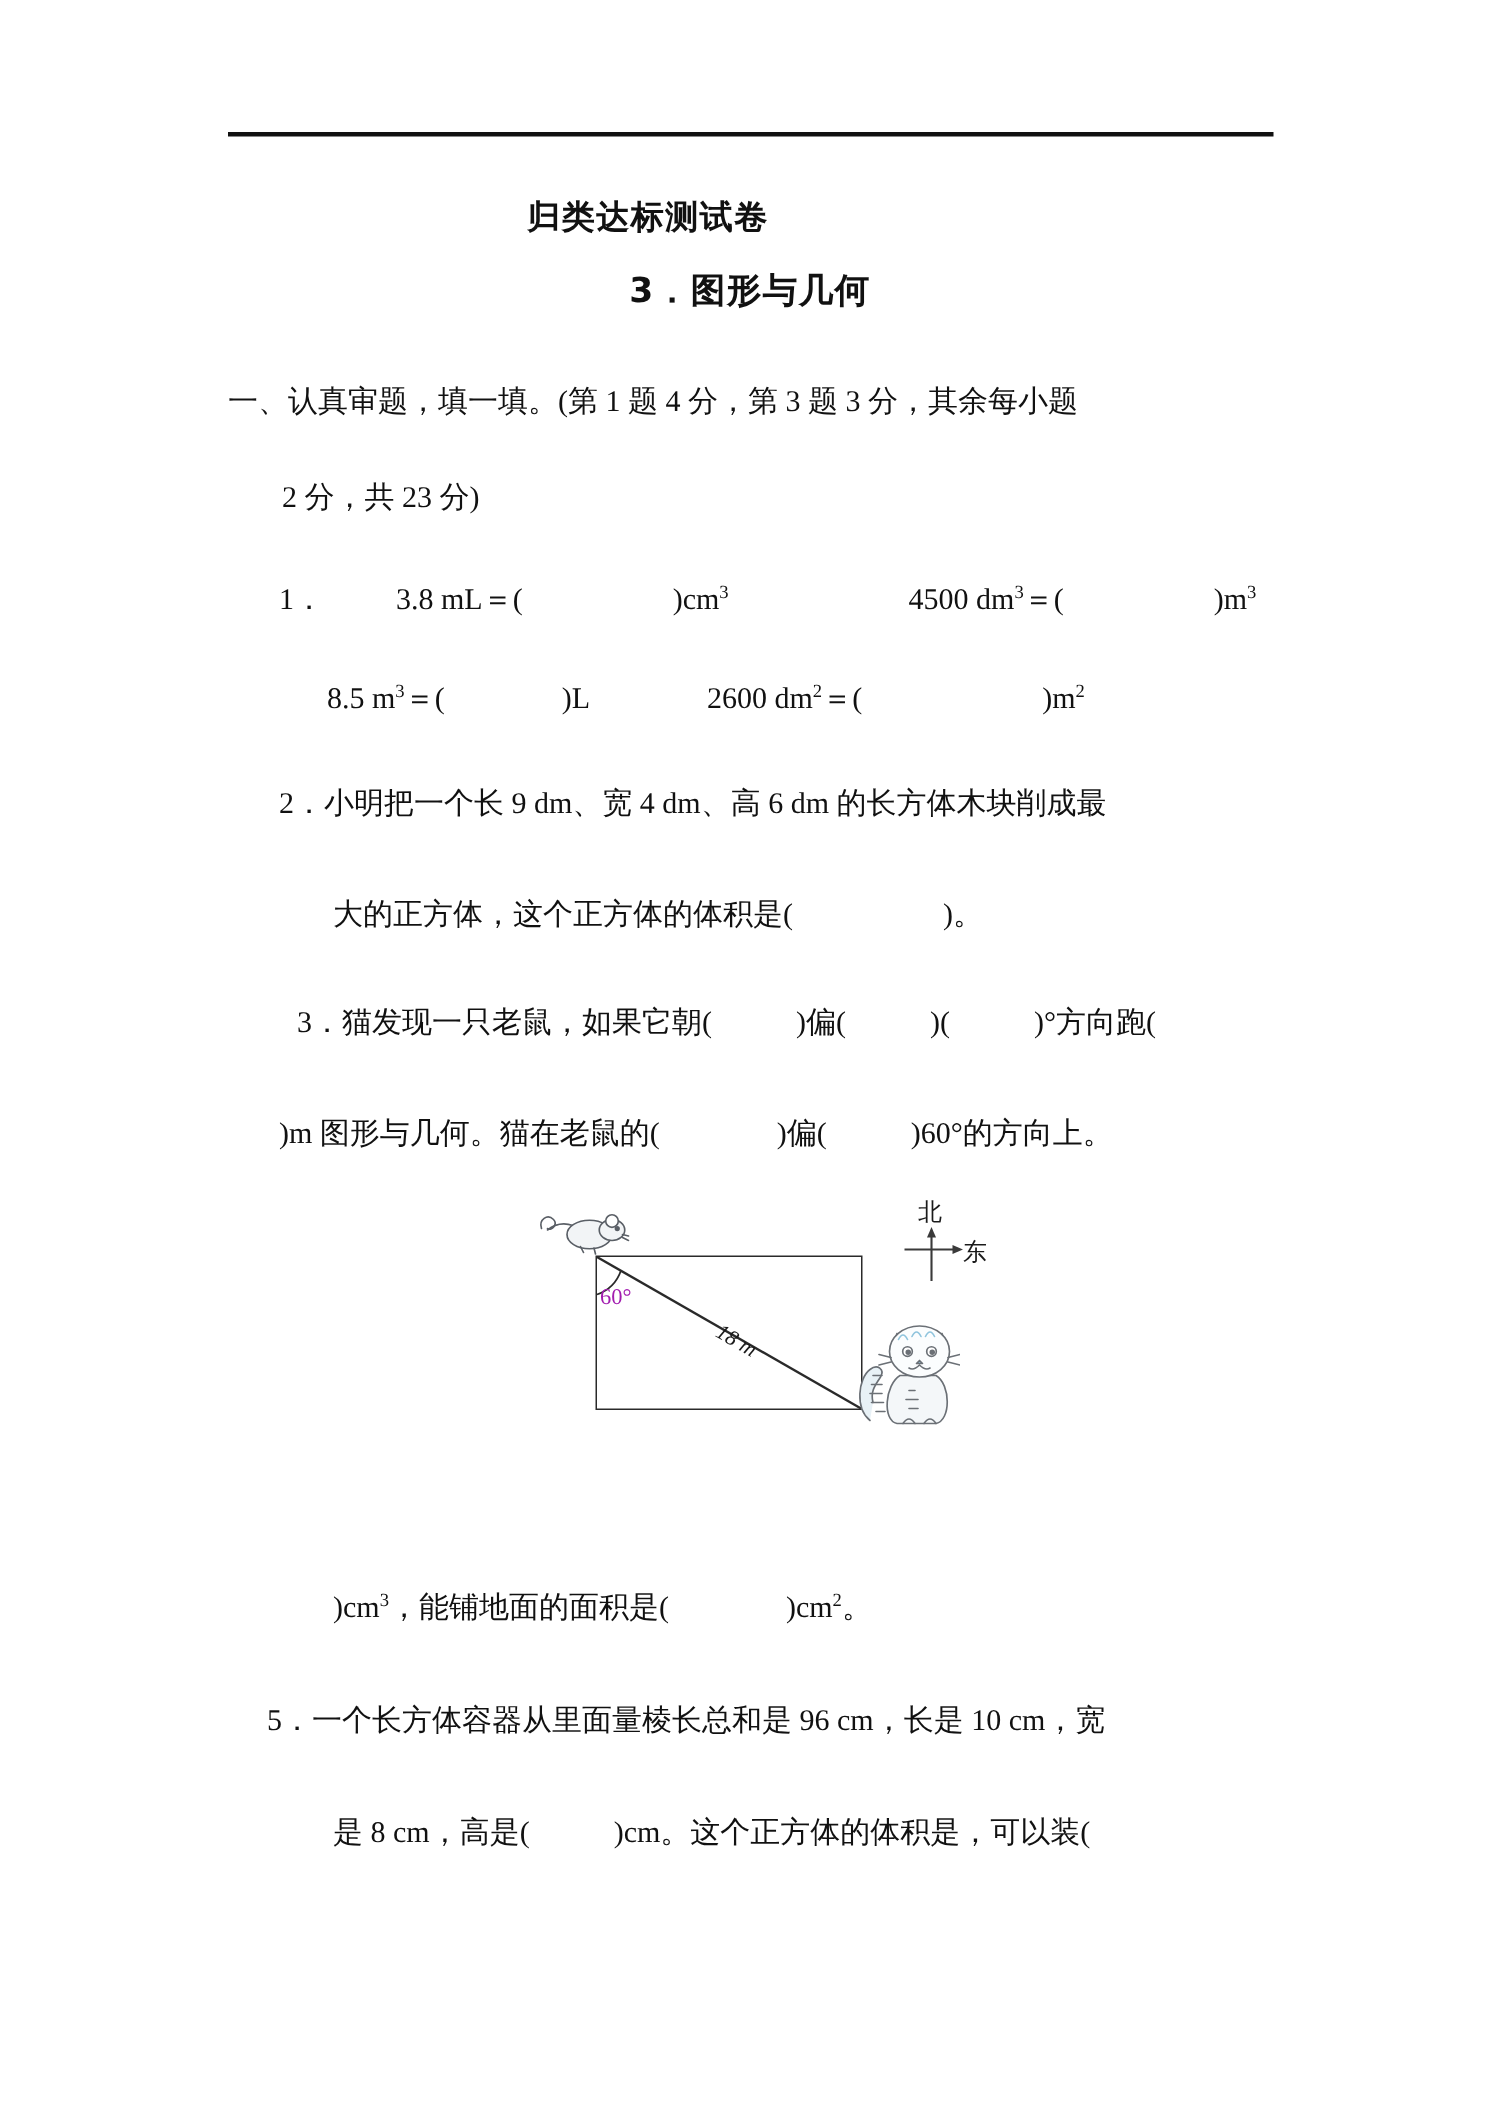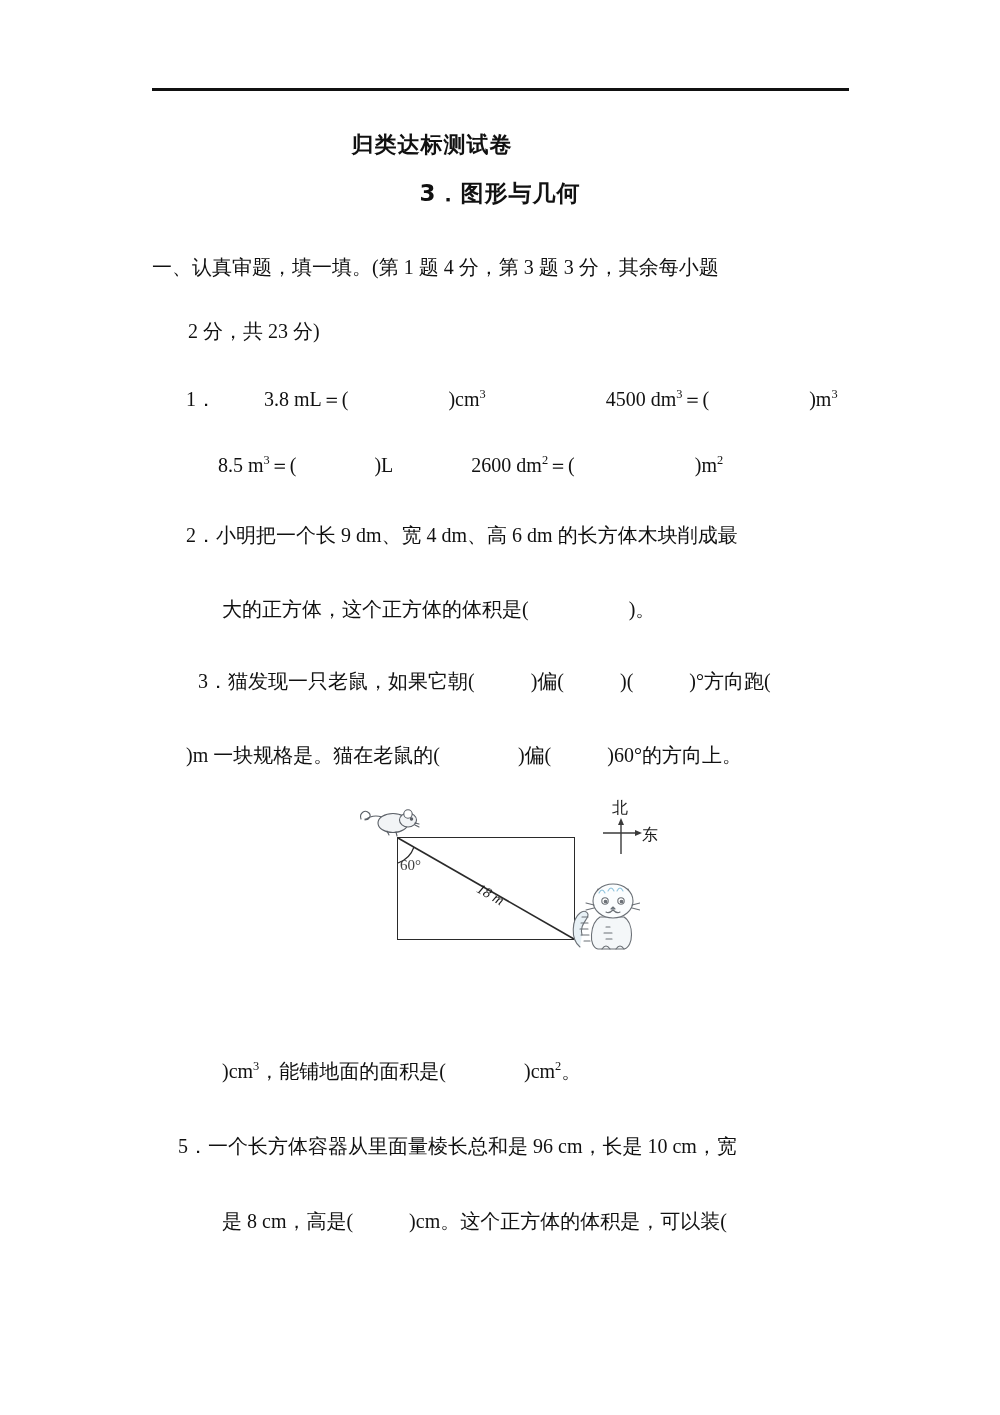--- a/index.html
+++ b/index.html
@@ -88,21 +88,21 @@
     width: 178px;
     height: 103px;
     overflow: visible;
   }
   .angle-label {
     position: absolute;
     left: 60px;
     top: 64px;
     font-size: 15px;
     font-family: "Liberation Serif", serif;
-    color: #404040;
+    color: #a21caf;
   }
   .len-label {
     position: absolute;
     left: 138px;
     top: 86px;
     font-size: 14.5px;
     font-style: italic;
     font-family: "Liberation Serif", serif;
     color: #1a1a1a;
     transform: rotate(30deg);
@@ -170,21 +170,21 @@
     <span>2．</span><span>小明把一个长 9 dm、宽 4 dm、高 6 dm 的长方体木块削成最</span>
   </div>
   <div class="ln-pos" style="left:222px; top:596px;">
     <span>大的正方体，这个正方体的体积是(</span><span class="gap-lg"></span><span>)。</span>
   </div>
 
   <div class="ln-pos" style="left:186px; top:668px;margin-left:12px;">
     <span>3．</span><span>猫发现一只老鼠，如果它朝(</span><span class="gap-sm"></span><span>)偏(</span><span class="gap-sm"></span><span>)(</span><span class="gap-sm"></span><span>)°方向跑(</span>
   </div>
   <div class="ln-pos" style="left:186px; top:742px;">
-    <span>)m 一块规格是。猫在老鼠的(</span><span class="gap-md"></span><span>)偏(</span><span class="gap-sm"></span><span>)60°的方向上。</span>
+    <span>)m 图形与几何。猫在老鼠的(</span><span class="gap-md"></span><span>)偏(</span><span class="gap-sm"></span><span>)60°的方向上。</span>
   </div>
 
   <div class="figure">
 
     <svg class="mouse" viewBox="0 0 66 38">
       <g fill="none" stroke="#5a5f66" stroke-width="1.1" stroke-linecap="round">
         <path d="M3 16 C1 10, 7 6, 11 10 C14 13, 10 18, 7 16"></path>
         <path d="M7 17 C12 13, 18 12, 24 14"></path>
         <ellipse cx="35" cy="20" rx="15" ry="9.5" fill="#f2f4f6"></ellipse>
         <ellipse cx="50" cy="17" rx="8.5" ry="7" fill="#f2f4f6"></ellipse>

